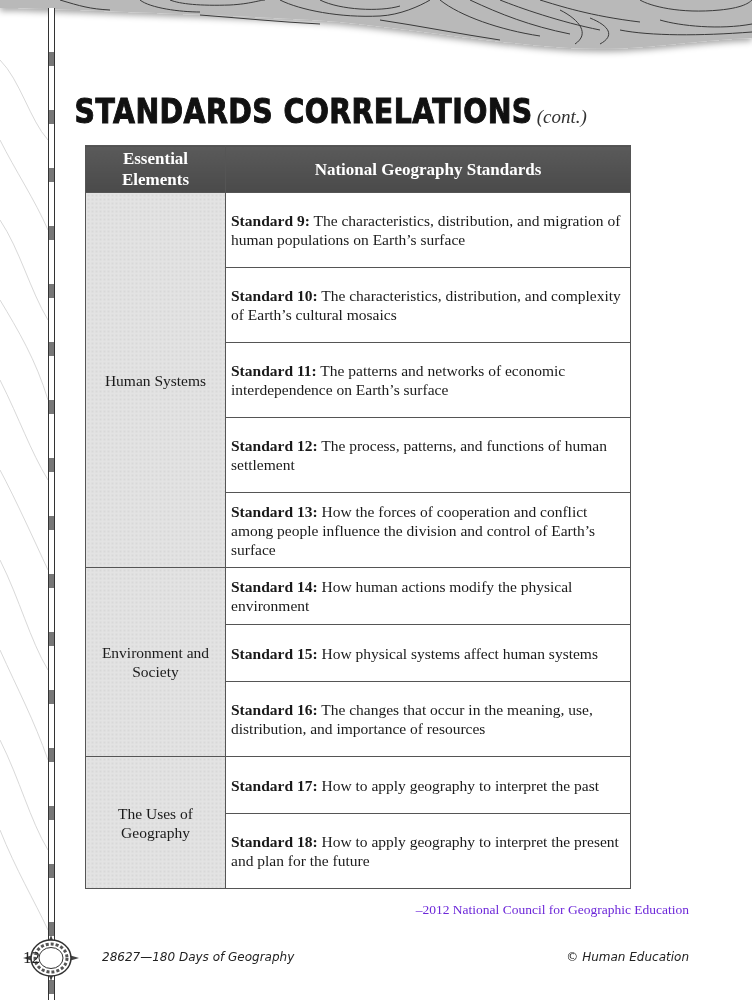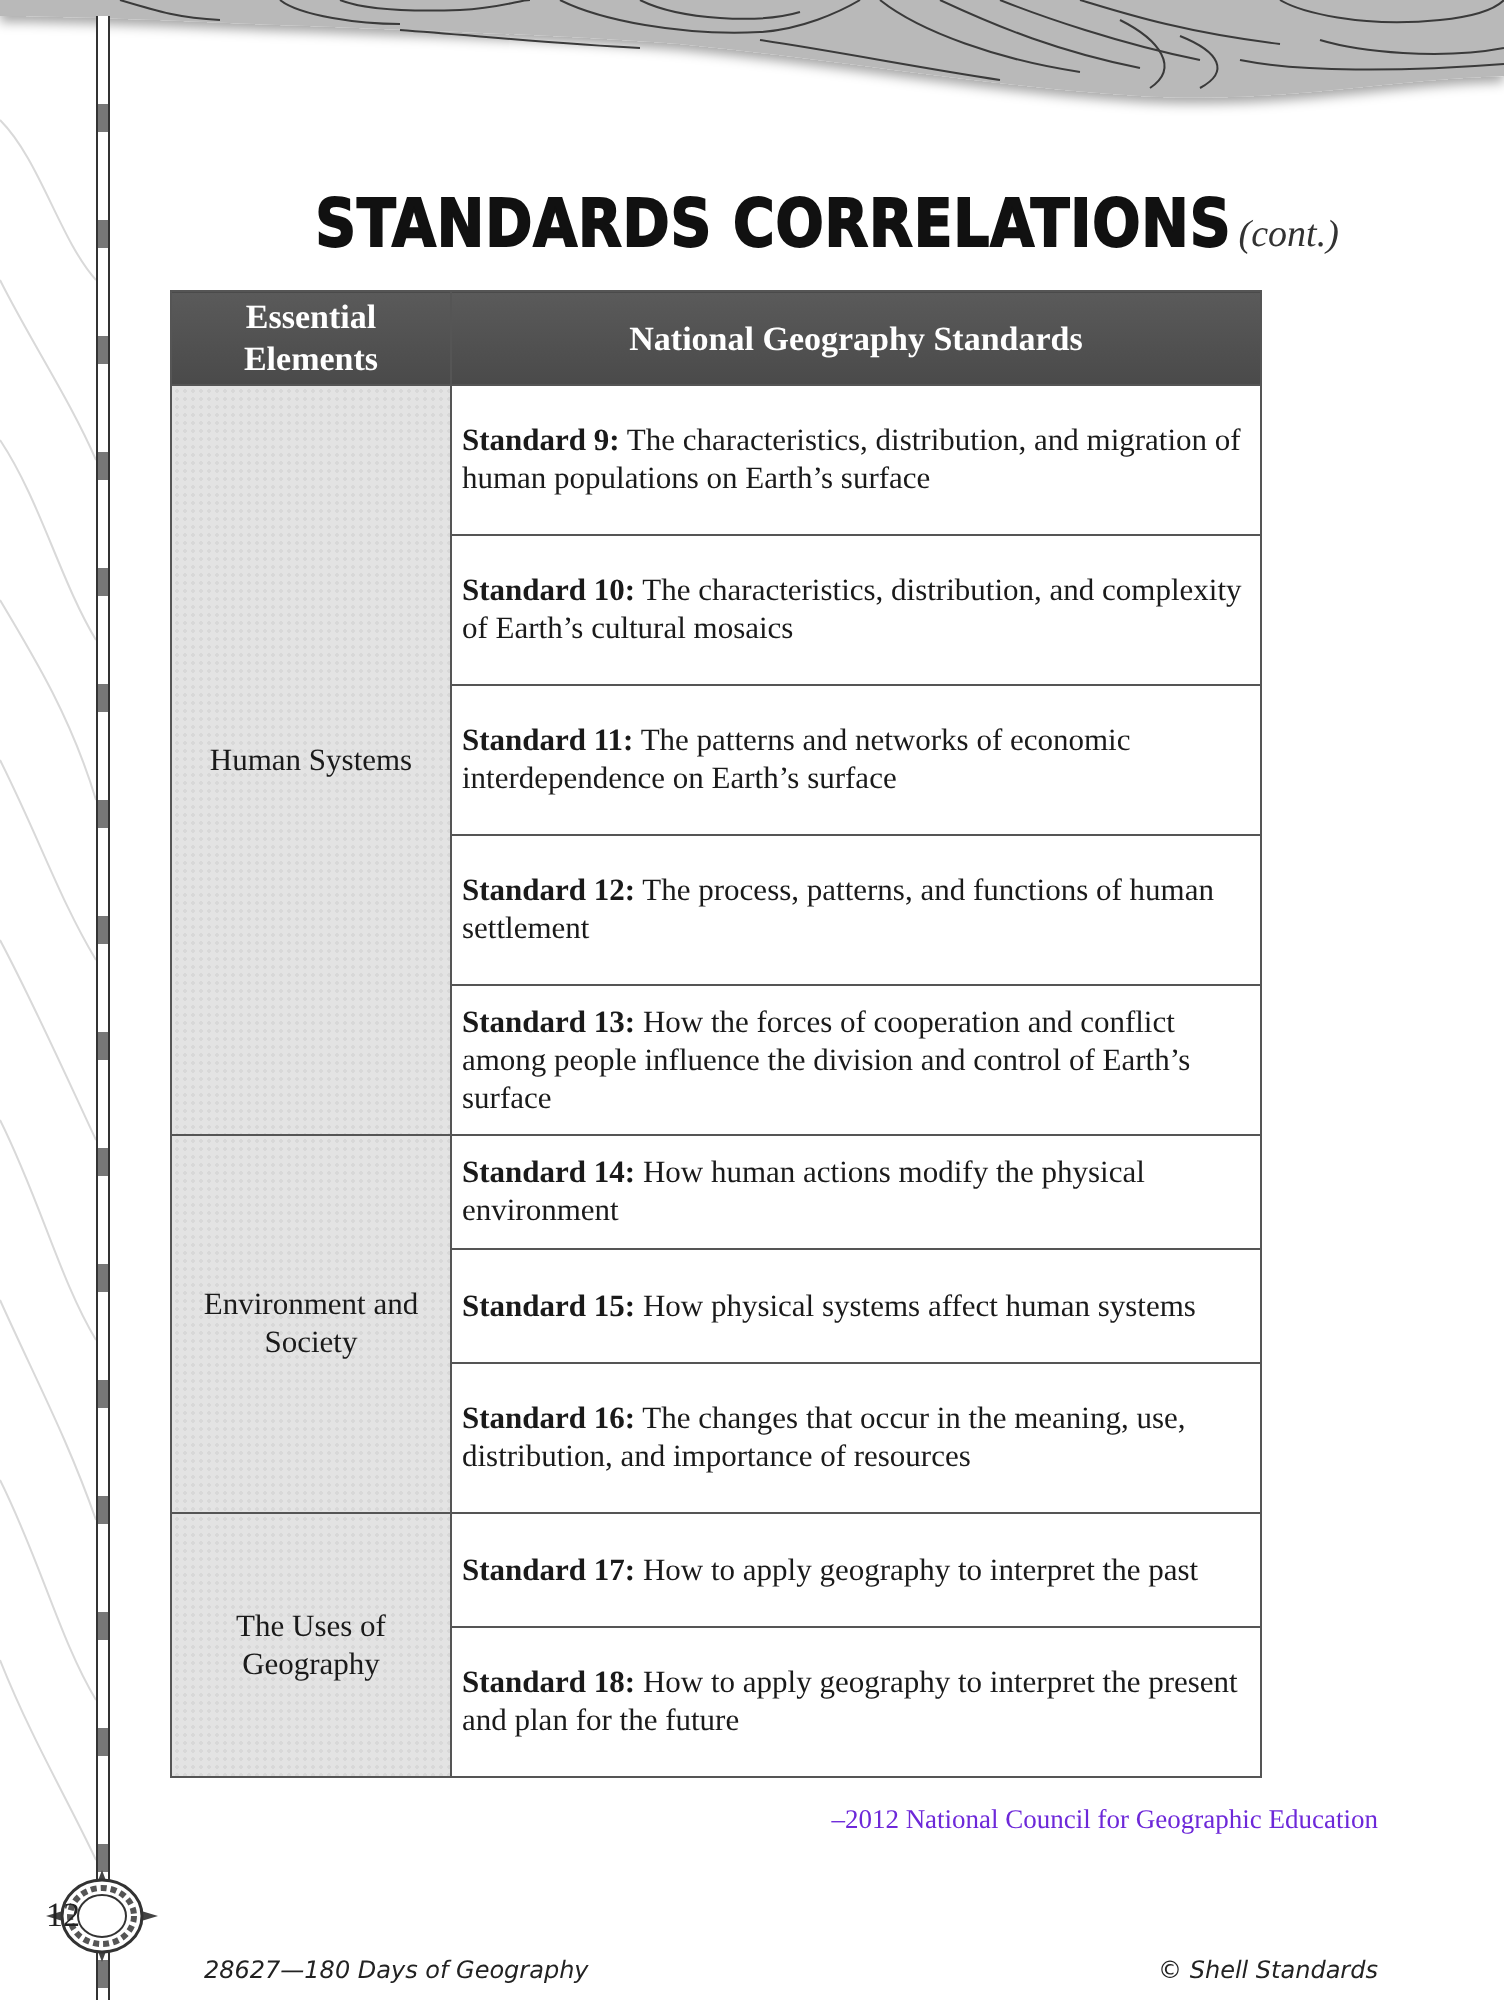--- a/index.html
+++ b/index.html
@@ -12,21 +12,21 @@
     
     .banner { position: absolute; left: 0; top: 0; width: 752px; height: 60px; }
     
     .left-decor { position: absolute; left: 0; top: 0; width: 50px; height: 1000px; }
     .spine {
       position: absolute; left: 48px; top: 8px; width: 5px; height: 992px;
       border-left: 1px solid #333; border-right: 1px solid #333;
       background: repeating-linear-gradient(to bottom, #fff 0px, #fff 44px, #777 44px, #777 58px);
     }
     .title-wrap {
-      position: absolute; left: 0; top: 92px; width: 752px; text-align: center;
+      position: absolute; left: 0; top: 92px; width: 752px; 
     }
     .title {
       display: inline-block;
       font-family: "DejaVu Sans", "Liberation Sans", sans-serif;
       font-weight: 900; font-size: 33px; letter-spacing: 0.5px;
       transform: scaleX(0.86); transform-origin: right center;
       color: #111;
       -webkit-text-stroke: 1px #111;
     }
     .subtitle {
@@ -57,21 +57,21 @@
     td.std-cell b { font-weight: bold; }
     tr.tall td.std-cell { height: 74px; }
     tr.short td.std-cell { height: 56px; }
     .source {
       position: absolute; right: 63px; top: 902px;
       font-size: 13.5px; color: #6d28d9;
     }
     .footer {
       position: absolute; left: 0; top: 946px; width: 752px; height: 24px;
       font-family: "DejaVu Sans", "Liberation Sans", sans-serif; font-style: italic;
-      font-size: 12px; color: #222; margin-top: 28px;
+      font-size: 12px; color: #222;
     }
     .footer .left { position: absolute; left: 102px; top: 4px; }
     .footer .right { position: absolute; right: 63px; top: 4px; }
     .page-badge {
       position: absolute; left: 23px; top: 935px; width: 56px; height: 46px;
     }
     .page-num {
       position: absolute; left: 23px; top: 935px; width: 56px; height: 46px;
       line-height: 46px; text-align: left;
       font-family: "Liberation Serif", serif; font-size: 17px; color: #222;
@@ -182,14 +182,14 @@
   <polygon points="0,23 10,20 10,26" fill="#444"></polygon>
   <polygon points="56,23 46,20 46,26" fill="#444"></polygon>
   <ellipse cx="28" cy="23" rx="20" ry="18" fill="#fff" stroke="#333" stroke-width="1.5"></ellipse>
   <ellipse cx="28" cy="23" rx="16" ry="14" fill="none" stroke="#555" stroke-width="3" stroke-dasharray="3 2"></ellipse>
   <ellipse cx="28" cy="23" rx="12" ry="10.5" fill="#fff" stroke="#333" stroke-width="1"></ellipse>
 </svg>
 <div class="page-num">12</div>
 
 <div class="footer">
   <span class="left">28627—180 Days of Geography</span>
-  <span class="right">© Shell Standards</span>
+  <span class="right">© Human Education</span>
 </div>
 
 </body></html>

